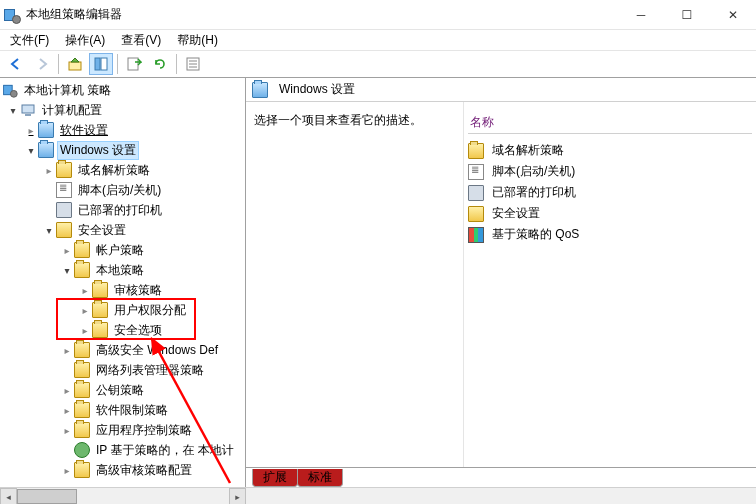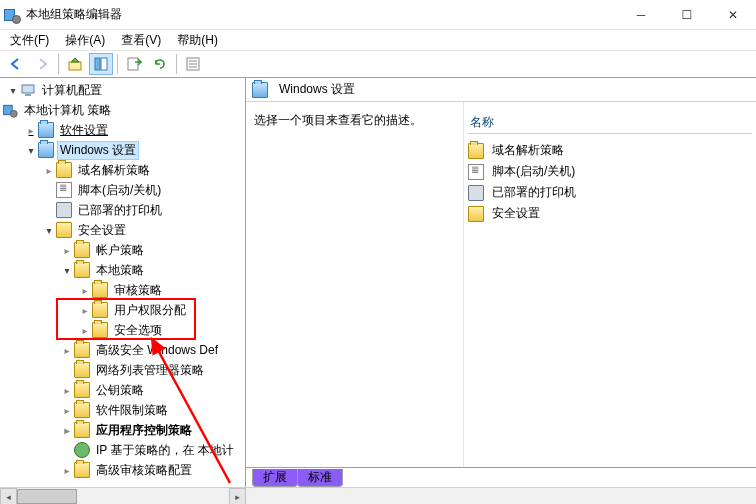--- a/index.html
+++ b/index.html
@@ -13,21 +13,21 @@
 .toolbar { height: 28px; border-top: 1px solid #e5e5e5; border-bottom: 1px solid #a0a0a0; display: flex; align-items: center; padding: 0 4px; gap: 2px; }
 .tool-btn { width: 24px; height: 22px; display:flex; align-items:center; justify-content:center; border:1px solid transparent;}
 .tool-sep { width:1px; height:20px; background:#c0c0c0; margin:0 2px;}
 .content { display: flex; height: calc(504px - 30px - 20px - 28px - 17px); }
 .tree-pane { width: 246px; border-right: 1px solid #a0a0a0; overflow-y: scroll; overflow-x: scroll; position:relative; padding-top:2px;}
 .detail-pane { flex: 1; display:flex; flex-direction:column; }
 .detail-header { height: 24px; background: #fff; border-bottom: 1px solid #d0d0d0; display:flex; align-items:center; padding-left:6px; gap:8px;}
 .detail-body { display:flex; flex:1; }
 .detail-left { width: 218px; padding:10px 8px; border-right:1px solid #e5e5e5;}
 .detail-right { flex:1; padding:10px 4px;}
-.col-header { color:#0c4a6e; font-weight:normal; margin-bottom:6px;}
+.col-header { color:#701a75; font-weight:normal; margin-bottom:6px;}
 .list-item { display:flex; align-items:center; gap:5px; padding:2px 0;}
 .tree-row { display:flex; align-items:center; height:20px; white-space:nowrap; overflow:visible;}
 .tree-row .lbl { padding:1px 3px; }
 .tree-row.selected .lbl { background:#cce8ff; border:1px solid #99d1ff; padding:0 2px;}
 .expander { width:14px; height:14px; display:inline-flex; align-items:center; justify-content:center; color:#666; font-size:10px; }
 .expander.open::before { content:"▾"; color:#444;}
 .expander.closed::before { content:"▸"; color:#888;}
 .ico { width:16px; height:16px; display:inline-block; margin-right:3px; vertical-align:middle;}
 .ico-folder { background: linear-gradient(#fff0a8,#f1c84c); border:1px solid #b48a0c; border-radius:1px; position:relative;}
 .ico-folder::before{content:"";position:absolute;top:-3px;left:1px;width:6px;height:3px;background:#f1dc8b;border:1px solid #b48a0c;border-bottom:none;}
@@ -35,21 +35,21 @@
 .ico-folder-blue::before{content:"";position:absolute;top:-3px;left:1px;width:6px;height:3px;background:#aad6fb;border:1px solid #3a7bb0;border-bottom:none;}
 .ico-script { background:#fff; border:1px solid #888; position:relative;}
 .ico-script::after{content:"≣";position:absolute;left:2px;top:-1px;font-size:10px;color:#666;}
 .ico-printer { background:#d6dee8; border:1px solid #6b7785; border-radius:1px;}
 .ico-security { background:linear-gradient(#fff0a8,#f1c84c); border:1px solid #b48a0c; border-radius:1px;}
 .ico-qos { background:linear-gradient(90deg,#e74c3c 33%,#2ecc71 33% 66%,#3498db 66%); border:1px solid #555;}
 .ico-ip { background:#6db86d; border:1px solid #2a7a2a; border-radius:50%;}
 .red-box { position:absolute; border:2.5px solid #FF0000; pointer-events:none; }
 .red-arrow { position:absolute; pointer-events:none;}
 .bottom-tabs { height:20px; display:flex; align-items:flex-end; padding-left:6px; border-top:1px solid #a0a0a0;}
-.bottom-tabs .tab { padding:0 10px; border:1px solid #a0a0a0; border-top:none; border-radius:0 0 4px 4px; margin-right:-1px; background:#8b5cf6; height:18px; display:flex; align-items:center;}
+.bottom-tabs .tab { padding:0 10px; border:1px solid #a0a0a0; border-top:none; border-radius:0 0 4px 4px; margin-right:-1px; background:#b91c1c; height:18px; display:flex; align-items:center;}
 .hscroll { height:17px; background:#f0f0f0; border-top:1px solid #d0d0d0; display:flex;}
 .hscroll .bar { width:246px; height:17px; display:flex; align-items:center; background:#f0f0f0;}
 .hscroll .rest { flex:1; }
 .scroll-btn{width:17px;height:17px;background:#e5e5e5;border:1px solid #c0c0c0;display:flex;align-items:center;justify-content:center;font-size:9px;color:#555;}
 .scroll-thumb{flex:0 0 60px;height:15px;background:#cfcfcf;border:1px solid #a0a0a0;}
 .scroll-track{flex:1;height:17px;background:#f0f0f0;}
 .title-mmc-icon{position:relative;width:16px;height:16px;}
 .title-mmc-icon .book{position:absolute;left:0;top:2px;width:11px;height:12px;background:#5aa8e8;border:1px solid #2c6aa5;}
 .title-mmc-icon .gear{position:absolute;right:-1px;bottom:-1px;width:9px;height:9px;background:#888;border-radius:50%;border:1px solid #555;}
 </style>
@@ -122,35 +122,35 @@
         <line x1="4" y1="5" x2="12" y2="5" stroke="#888"></line>
         <line x1="4" y1="8" x2="12" y2="8" stroke="#888"></line>
         <line x1="4" y1="11" x2="12" y2="11" stroke="#888"></line>
       </svg>
     </div>
 </div>
 
 <div class="content">
 
   <div class="tree-pane">
-    <div class="tree-row" style="padding-left:6px;">
-      <span class="expander open"></span>
-      <span class="ico"><svg width="16" height="16">
-            <rect x="2" y="3" width="12" height="8" fill="#cfe1f3" stroke="#5b7ea3"></rect>
-            <rect x="5" y="12" width="6" height="2" fill="#8aa4bf"></rect>
-          </svg></span>
-      <span class="lbl">计算机配置</span>
-    </div>
     <div class="tree-row" style="padding-left:2px;">
       <span class="title-mmc-icon" style="transform:scale(0.85);margin-right:3px;">
           <span class="book"></span>
           <span class="gear"></span>
         </span>
       <span class="lbl">本地计算机 策略</span>
     </div>
+    <div class="tree-row" style="padding-left:6px;">
+      <span class="expander open"></span>
+      <span class="ico"><svg width="16" height="16">
+            <rect x="2" y="3" width="12" height="8" fill="#cfe1f3" stroke="#5b7ea3"></rect>
+            <rect x="5" y="12" width="6" height="2" fill="#8aa4bf"></rect>
+          </svg></span>
+      <span class="lbl">计算机配置</span>
+    </div>
     <div class="tree-row" style="padding-left:24px;text-decoration:underline;">
       <span class="expander closed"></span>
       <span class="ico ico-folder-blue"></span>
       <span class="lbl">软件设置</span>
     </div>
     <div class="tree-row selected" style="padding-left:24px;">
       <span class="expander open"></span>
       <span class="ico ico-folder-blue"></span>
       <span class="lbl">Windows 设置</span>
     </div>
@@ -209,21 +209,21 @@
     <div class="tree-row" style="padding-left:60px;">
       <span class="expander closed"></span>
       <span class="ico ico-folder"></span>
       <span class="lbl">公钥策略</span>
     </div>
     <div class="tree-row" style="padding-left:60px;">
       <span class="expander closed"></span>
       <span class="ico ico-folder"></span>
       <span class="lbl">软件限制策略</span>
     </div>
-    <div class="tree-row" style="padding-left:60px;font-weight:bold;">
+    <div class="tree-row" style="padding-left:60px;">
       <span class="expander closed"></span>
       <span class="ico ico-folder"></span>
       <span class="lbl">应用程序控制策略</span>
     </div>
     <div class="tree-row" style="padding-left:74px;">
       <span class="ico ico-ip"></span>
       <span class="lbl">IP 基于策略的，在 本地计</span>
     </div>
     <div class="tree-row" style="padding-left:60px;">
       <span class="expander closed"></span>
@@ -262,20 +262,24 @@
             <span>脚本(启动/关机)</span>
           </div>
         <div class="list-item">
             <span class="ico ico-printer"></span>
             <span>已部署的打印机</span>
           </div>
         <div class="list-item">
             <span class="ico ico-security"></span>
             <span>安全设置</span>
           </div>
+        <div class="list-item">
+            <span class="ico ico-qos"></span>
+            <span>基于策略的 QoS</span>
+          </div>
       </div>
     </div>
     <div class="bottom-tabs">
       <div class="tab">扩展</div>
       <div class="tab">标准</div>
     </div>
   </div>
 </div>
 
 <div class="hscroll">

